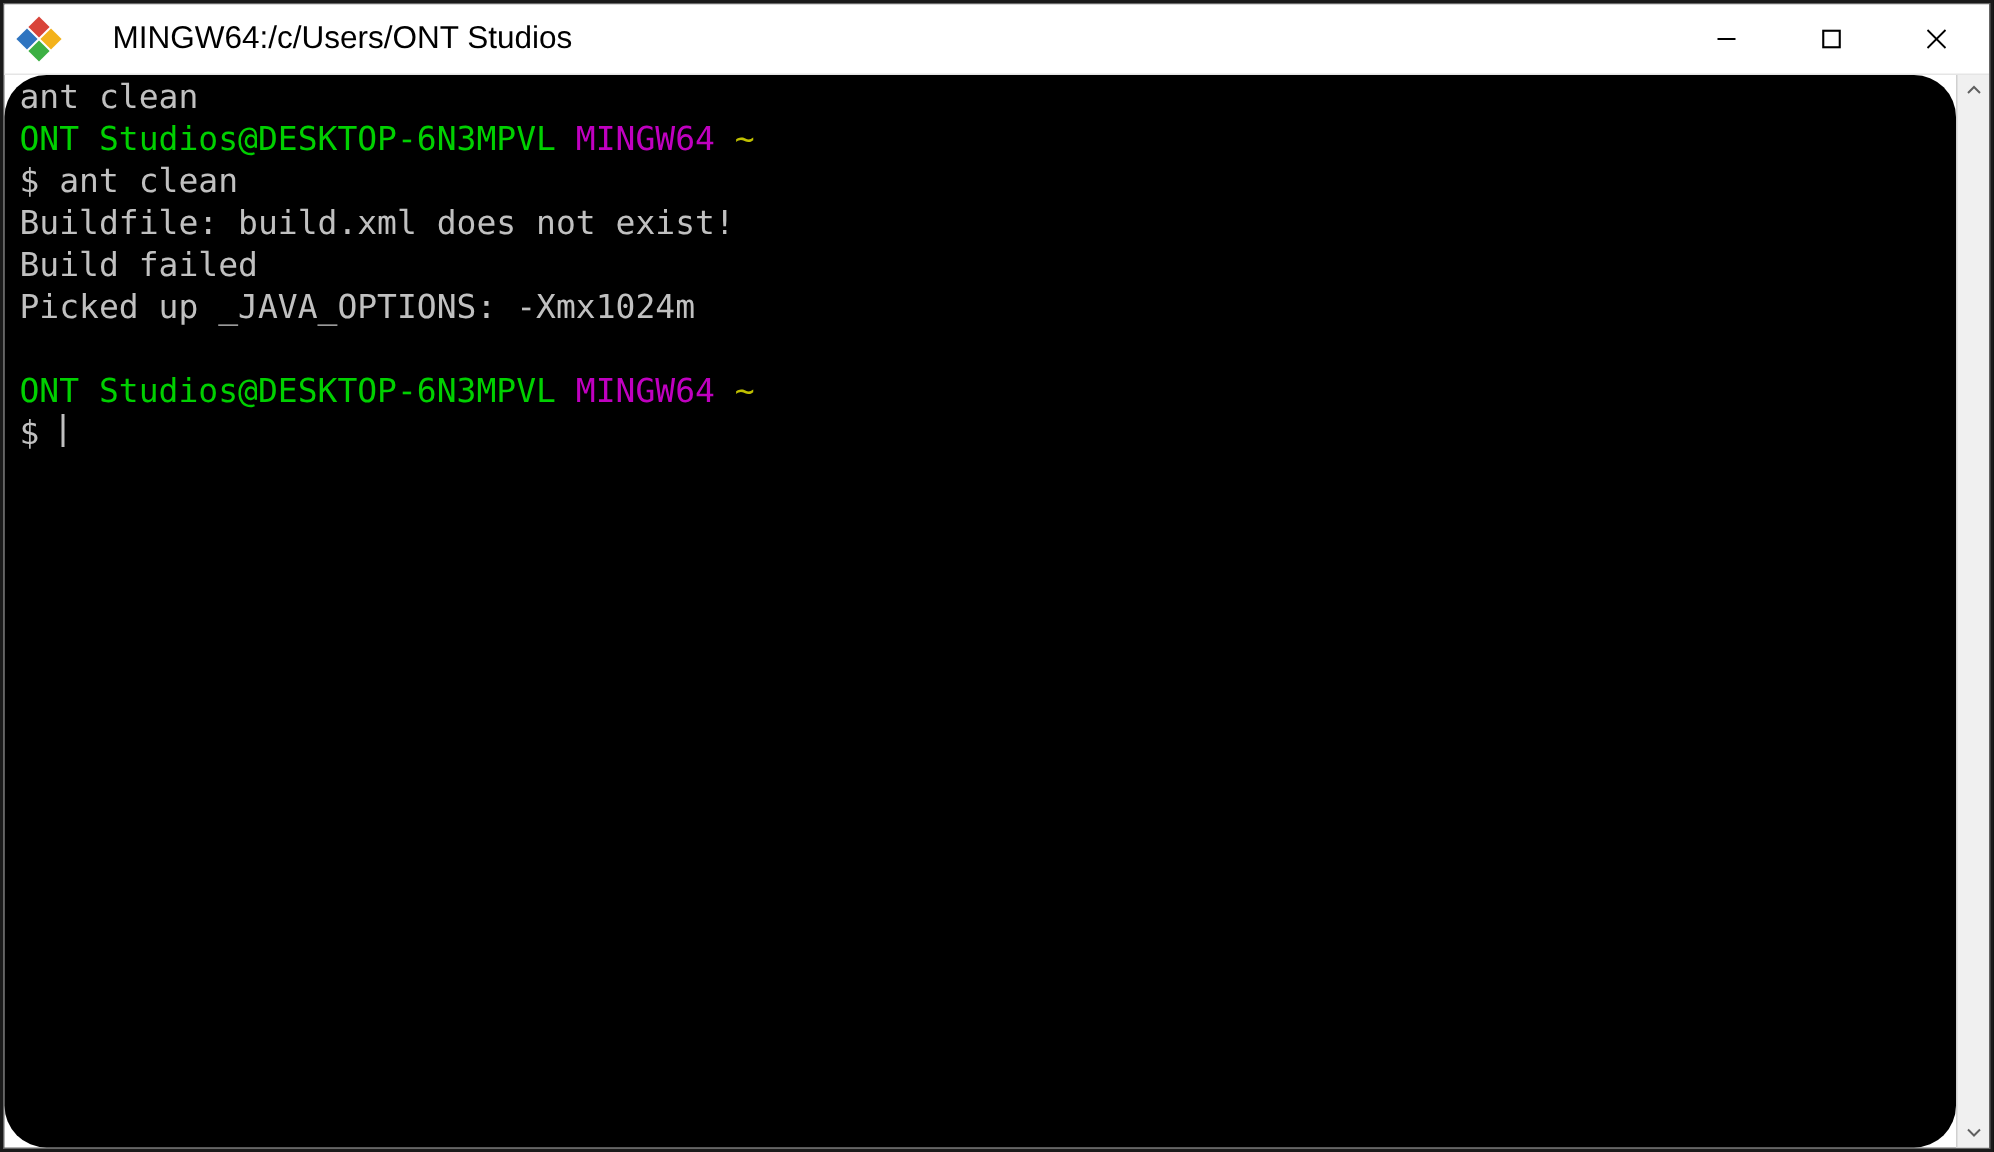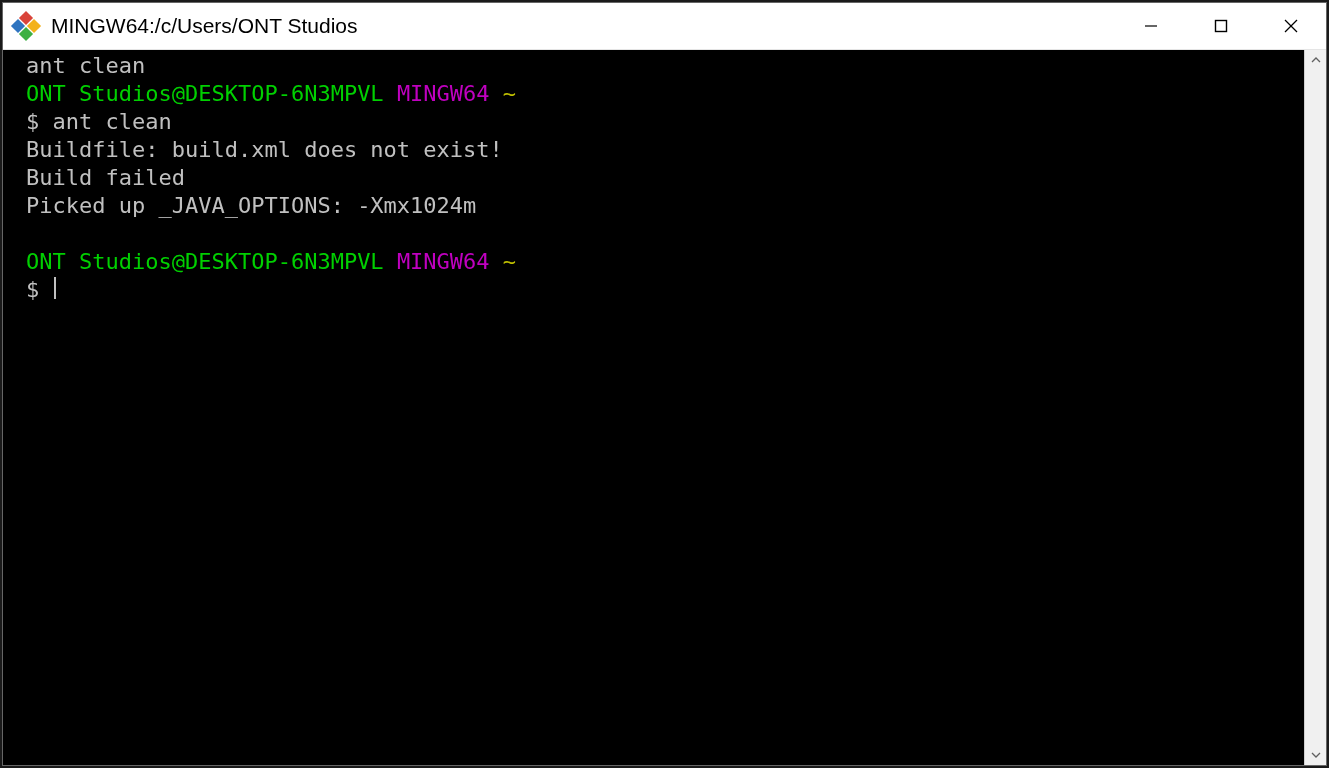--- a/index.html
+++ b/index.html
@@ -36,20 +36,21 @@
     align-items: center;
     justify-content: center;
   }
   .titlebar .title {
     flex: 1 1 auto;
     font-size: 21px;
     color: #000;
     padding-left: 2px;
     white-space: nowrap;
     overflow: hidden;
+    margin-left: 24px;
   }
   .titlebar .controls {
     display: flex;
     height: 100%;
   }
   .titlebar .ctrl {
     width: 70px;
     display: flex;
     align-items: center;
     justify-content: center;
@@ -63,23 +64,24 @@
     display: flex;
     min-height: 0;
   }
   .terminal {
     flex: 1 1 auto;
     background: #000;
     color: #c0c0c0;
     font-family: "Lucida Console", Consolas, monospace;
     font-size: 22px;
     line-height: 28px;
-    padding: 2px 6px 6px 23px;
+    padding: 2px 6px 6px 10px;
     white-space: pre;
     overflow: hidden;
+    border-radius: 28px;
   }
   .scrollbar {
     width: 21px;
     background: #f0f0f0;
     position: relative;
     flex: 0 0 auto;
     border-left: 1px solid #d0d0d0;
   }
   .scrollbar .arrow {
     position: absolute;

